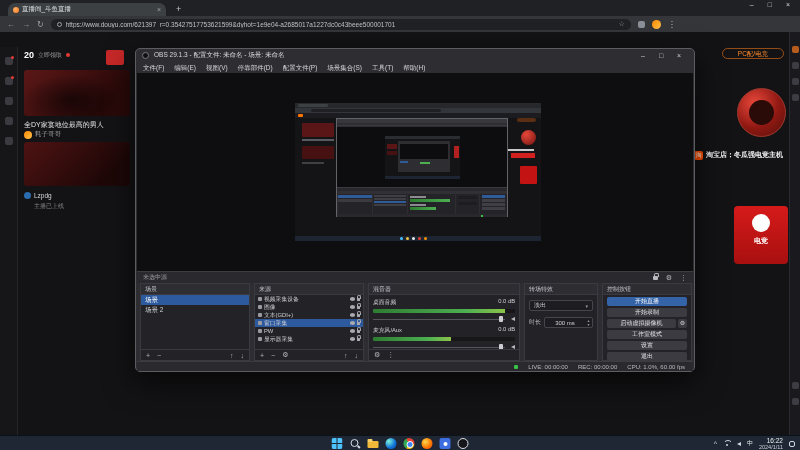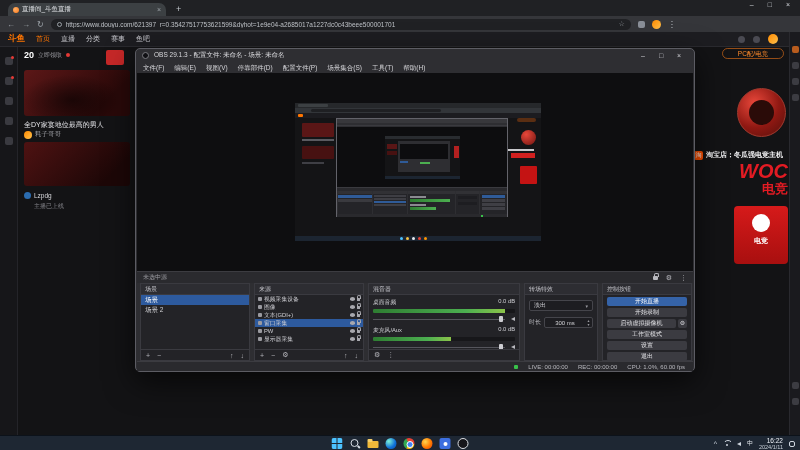--- a/index.html
+++ b/index.html
@@ -232,33 +232,20 @@
       <span class="url">https://www.douyu.com/621397_r=0.35427517753621599&amp;dyhot=1e9e04-a2685017a1227dc0c43beee500001701</span>
       <span class="star">☆</span>
     </div>
     <span class="ext"></span>
     <span class="uav"></span>
     <span class="dots">⋮</span>
   </div>
 
   <div class="page"></div>
 
-  <div class="dy-header">
-    <span class="dy-logo">斗鱼</span>
-    <span class="dy-nav active">首页</span>
-    <span class="dy-nav">直播</span>
-    <span class="dy-nav">分类</span>
-    <span class="dy-nav">赛事</span>
-    <span class="dy-nav">鱼吧</span>
-    <div class="dy-right">
-      <span class="dy-ic"></span>
-      <span class="dy-ic"></span>
-      <span class="dy-av"></span>
-    </div>
-  </div>
 
   <div class="left-rail">
     <span class="ri noti" style="top:10px"></span>
     <span class="ri noti" style="top:30px"></span>
     <span class="ri" style="top:50px"></span>
     <span class="ri" style="top:70px"></span>
     <span class="ri" style="top:90px"></span>
   </div>
 
   <div class="task-widget">
@@ -279,24 +266,20 @@
     <span class="c-av"></span>
     <span class="c-user">Lzpdg</span>
   </div>
   <div class="chat2">主播已上线</div>
 
   <div class="pc-pill">PC配/电竞</div>
   <div class="emblem"></div>
   <div class="shop-line">
     <span class="tao">淘</span>
     <span class="shop-text">淘宝店：冬瓜强电竞主机</span>
-  </div>
-  <div class="brand">
-    <span class="w1">WOC</span>
-    <span class="w2">电竞</span>
   </div>
   <div class="ad-box">
     <div class="ab-circle"></div>
     <div class="ab-text">电竞</div>
   </div>
 
   <div class="right-rail">
     <span class="rr hot" style="top:14px"></span>
     <span class="rr" style="top:30px"></span>
     <span class="rr" style="top:46px"></span>

